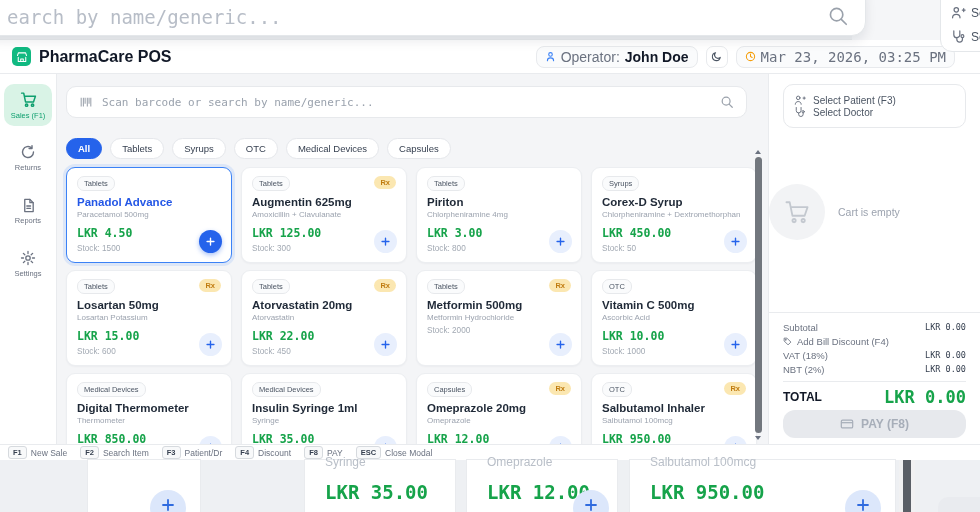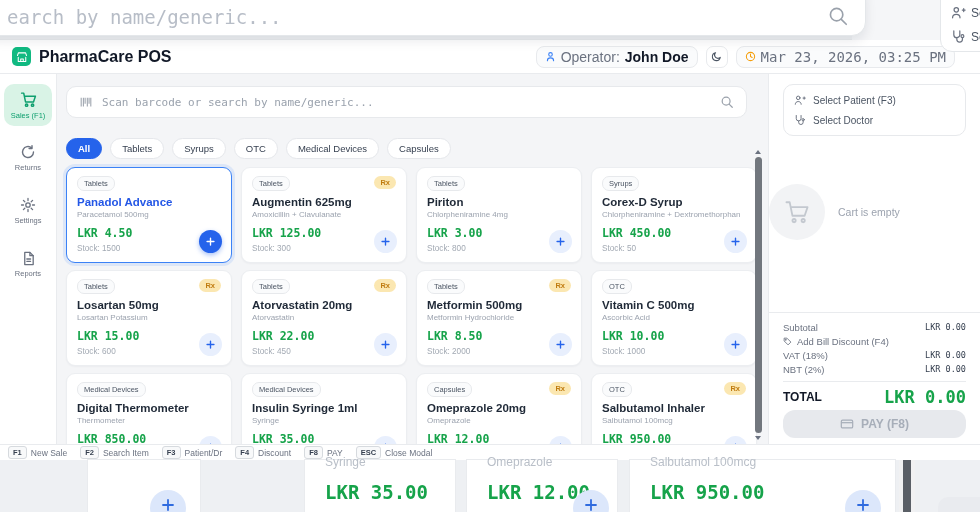--- a/index.html
+++ b/index.html
@@ -48,21 +48,21 @@
   .plusbtn { position:absolute; right:9px; bottom:9px; width:23px; height:23px; border-radius:50%; background:#e8effd; color:#2563eb; border:none; display:flex; align-items:center; justify-content:center; cursor:pointer; }
   .plusbtn.solid { background:#2563eb; color:#fff; box-shadow:0 2px 5px rgba(37,99,235,.4); }
   .vscroll { position:absolute; right:4px; top:76px; bottom:4px; width:12px; display:flex; flex-direction:column; align-items:center; }
   .varrow { width:0; height:0; border-left:3px solid transparent; border-right:3px solid transparent; }
   .varrow.up { border-bottom:4px solid #6b7280; }
   .varrow.down { border-top:4px solid #6b7280; }
   .vthumb { flex:1; width:7px; margin:3px 0; background:#72777e; border-radius:4px; }
 
   
   .aside { width:212px; background:#fff; border-left:1px solid #e9ebee; position:relative; }
-  .patient-box { margin:10px 14px 0; border:1px solid #e7e9ec; border-radius:10px; padding:9px 10px; display:flex; flex-direction:column; gap:8px; }
+  .patient-box { margin:10px 14px 0; border:1px solid #e7e9ec; border-radius:10px; padding:9px 10px; display:flex; flex-direction:column; gap:0; }
   .pt-row { display:flex; gap:7px; align-items:center; font-size:10px; color:#4b5563; cursor:pointer; }
   .pt-row svg { color:#6b7280; flex:0 0 auto; }
   .cart-empty { position:absolute; top:110px; left:0; right:0; display:flex; flex-direction:row; align-items:center; gap:13px; }
   .cart-circle { width:56px; height:56px; border-radius:50%; background:#f2f3f5; color:#c3c8cf; display:flex; align-items:center; justify-content:center; }
   .cart-empty-text { font-size:10.5px; color:#9ca3af; }
   .totals { position:absolute; left:0; right:0; top:238px; border-top:1px solid #e9ebee; padding:7px 14px 0; }
   .t-row { display:flex; justify-content:space-between; align-items:center; height:14px; font-size:9.5px; color:#6b7280; }
   .t-val { font-family:"DejaVu Sans Mono",monospace; font-size:8.5px; color:#374151; }
   .disc-row { display:flex; gap:5px; align-items:center; height:14px; font-size:9.5px; color:#6b7280; cursor:pointer; }
   .t-div { border-top:1px solid #e9ebee; margin:5px 0 5px; }
@@ -150,34 +150,34 @@
           <span>Sales (F1)</span>
         </div>
         <div class="side-item">
           <svg width="16" height="16" viewBox="0 0 16 16" fill="none" stroke="currentColor" stroke-width="1.4" stroke-linecap="round" stroke-linejoin="round">
               <path d="M13.5 8A5.5 5.5 0 1 1 11.6 3.9"></path>
               <path d="M12 1.6v2.9H9.1"></path>
             </svg>
           <span>Returns</span>
         </div>
         <div class="side-item">
-          <svg width="16" height="16" viewBox="0 0 16 16" fill="none" stroke="currentColor" stroke-width="1.3" stroke-linecap="round">
-              <circle cx="8" cy="8" r="2.2"></circle>
-              <path d="M8 1.5v2M8 12.5v2M1.5 8h2M12.5 8h2M3.4 3.4l1.4 1.4M11.2 11.2l1.4 1.4M12.6 3.4l-1.4 1.4M4.8 11.2l-1.4 1.4"></path>
-            </svg>
-          <span>Settings</span>
-        </div>
-        <div class="side-item">
           <svg width="15" height="15" viewBox="0 0 16 16" fill="none" stroke="currentColor" stroke-width="1.4" stroke-linecap="round" stroke-linejoin="round">
               <path d="M4 1.5h5.5L13 5v9.5H4z"></path>
               <path d="M9.5 1.5V5H13"></path>
               <path d="M6.2 8.5h4M6.2 11h4"></path>
             </svg>
           <span>Reports</span>
         </div>
+        <div class="side-item">
+          <svg width="16" height="16" viewBox="0 0 16 16" fill="none" stroke="currentColor" stroke-width="1.3" stroke-linecap="round">
+              <circle cx="8" cy="8" r="2.2"></circle>
+              <path d="M8 1.5v2M8 12.5v2M1.5 8h2M12.5 8h2M3.4 3.4l1.4 1.4M11.2 11.2l1.4 1.4M12.6 3.4l-1.4 1.4M4.8 11.2l-1.4 1.4"></path>
+            </svg>
+          <span>Settings</span>
+        </div>
       </div>
 
       <div class="main">
         <div class="searchbar">
           <svg width="14" height="14" viewBox="0 0 16 16" fill="none" stroke="currentColor" stroke-width="1.2">
               <path d="M2.5 3v10M5 3v10M7 3v7M9.5 3v10M11.5 3v7M13.5 3v10"></path>
             </svg>
           <span class="sb-ph">Scan barcode or search by name/generic...</span>
           <svg width="14" height="14" viewBox="0 0 16 16" fill="none" stroke="currentColor" stroke-width="1.4" stroke-linecap="round">
               <circle cx="7" cy="7" r="4.5"></circle>
@@ -317,21 +317,20 @@
               </button>
             </div>
 
             <div class="card">
               <div class="card-top">
                 <span class="badge">Tablets</span>
                 <span class="rx">Rx</span>
               </div>
               <div class="p-name">Metformin 500mg</div>
               <div class="p-gen">Metformin Hydrochloride</div>
-              <div class="p-price">LKR 8.50</div>
               <div class="p-stock">
 
                 <span>Stock: 2000</span>
               </div>
               <button class="plusbtn">
                 <svg width="11" height="11" viewBox="0 0 16 16" fill="none" stroke="currentColor" stroke-width="2" stroke-linecap="round">
                   <path d="M8 3v10M3 8h10"></path>
                 </svg>
               </button>
             </div>

